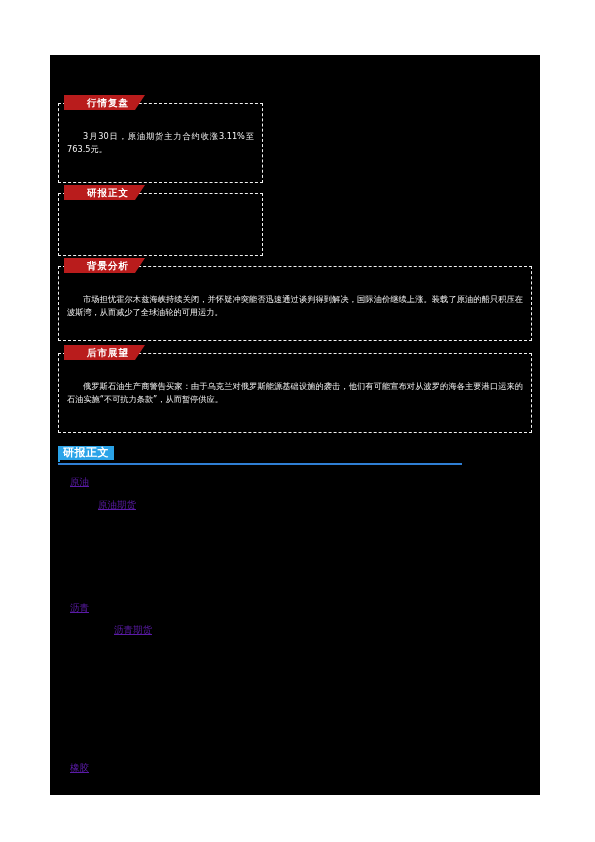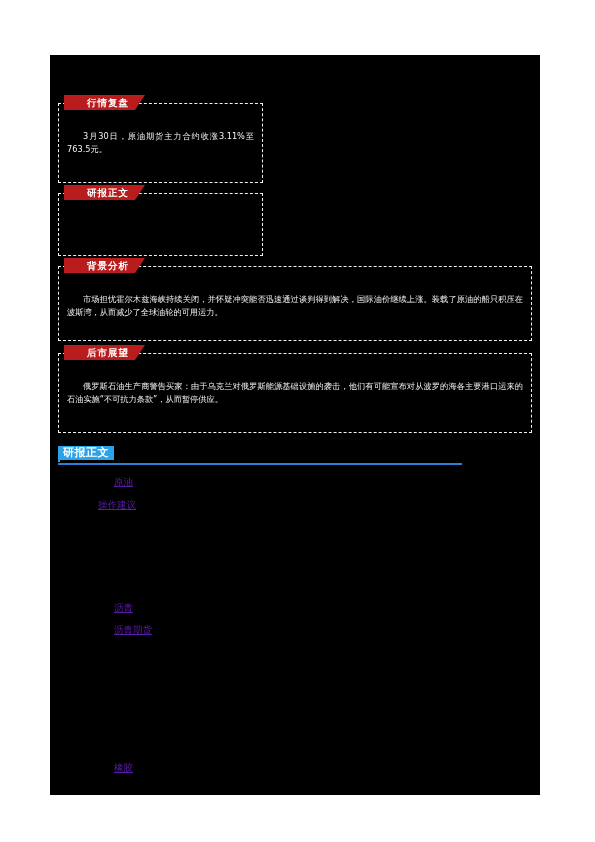--- a/index.html
+++ b/index.html
@@ -114,21 +114,21 @@
   
   .link-node {
     position: absolute;
     color: #5b1ba8;
     font-size: 9.5px;
     line-height: 13px;
     text-decoration: underline;
     white-space: nowrap;
     cursor: pointer;
   }
-  .link-node.lvl1 { left: 20px; margin-left: 44px; }
+  .link-node.lvl1 { left: 20px; }
   .link-node.lvl2 { left: 48px; }
 </style>
 </head>
 <body>
 
 <div id="doc-page">
 
   <div id="content-canvas">
 
     <div class="hl-box" style="left:8px; top:48px; width:205px; height:80px;">
@@ -151,21 +151,21 @@
     </div>
 
     <div id="section-zhengwen">
       <div id="zhengwen-rule-left"></div>
       <div id="zhengwen-tab">研报正文</div>
       <div id="zhengwen-rule"></div>
     </div>
 
     <a class="link-node lvl1" style="top:420px;">原油</a>
 
-    <a class="link-node lvl2" style="top:443px;">操作建议</a>
+    <a class="link-node lvl2" style="top:443px;">原油期货</a>
 
     <a class="link-node lvl1" style="top:546px;">沥青</a>
 
     <a class="link-node lvl2" style="top:568px;margin-left:16px;">沥青期货</a>
 
     <a class="link-node lvl1" style="top:706px;">橡胶</a>
 
   </div>
 </div>
 

